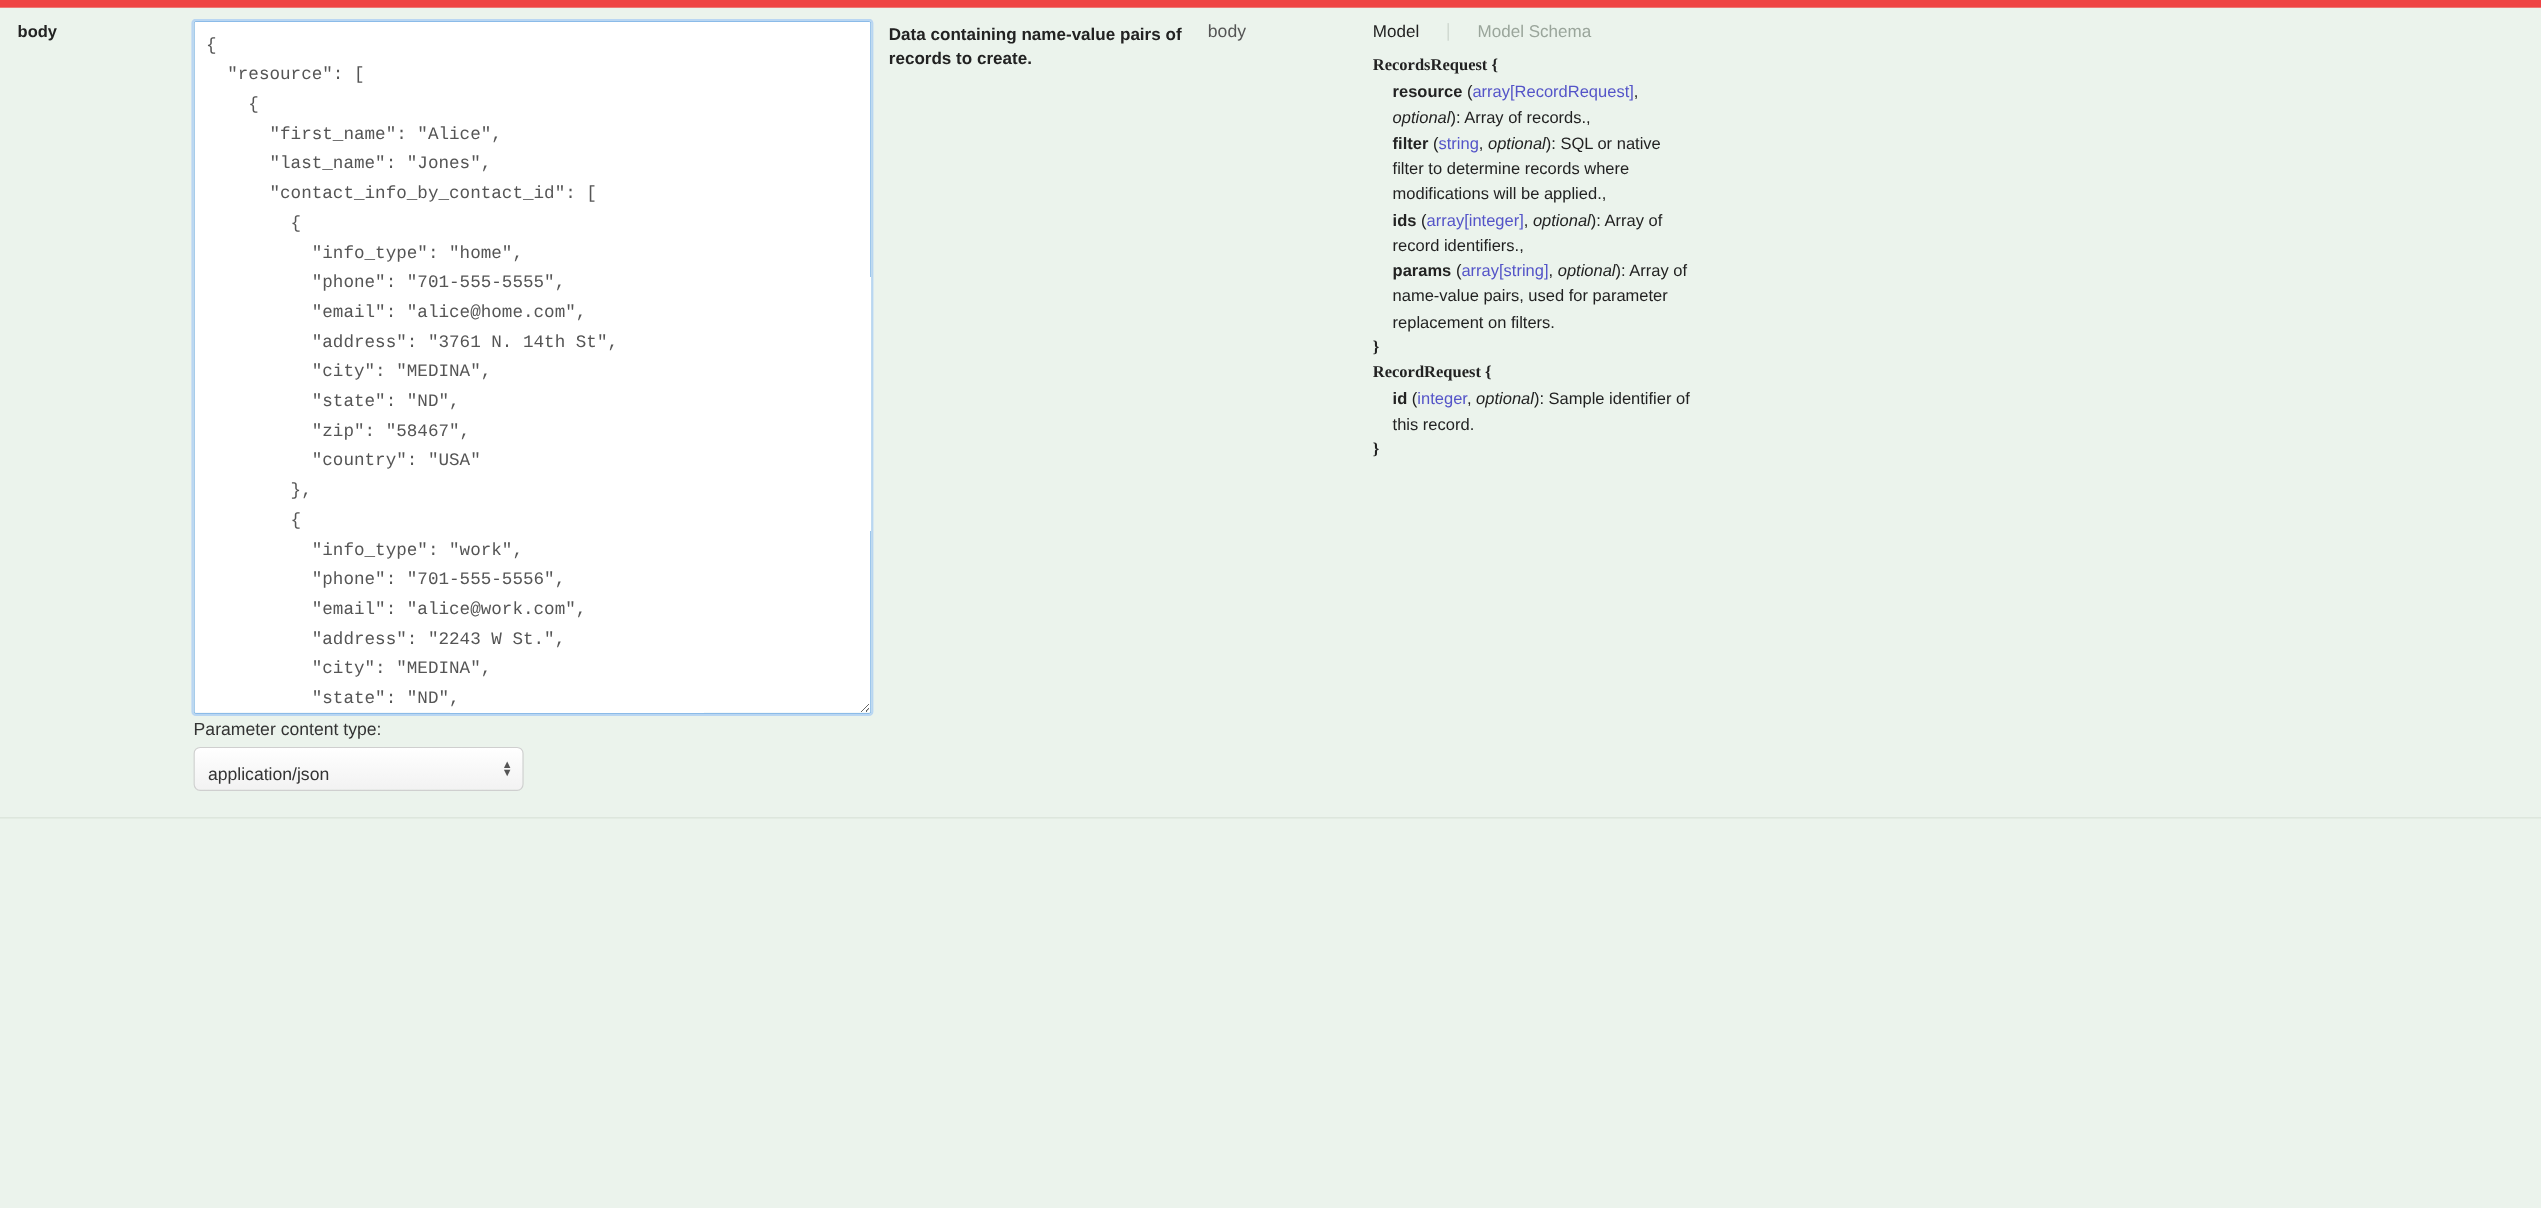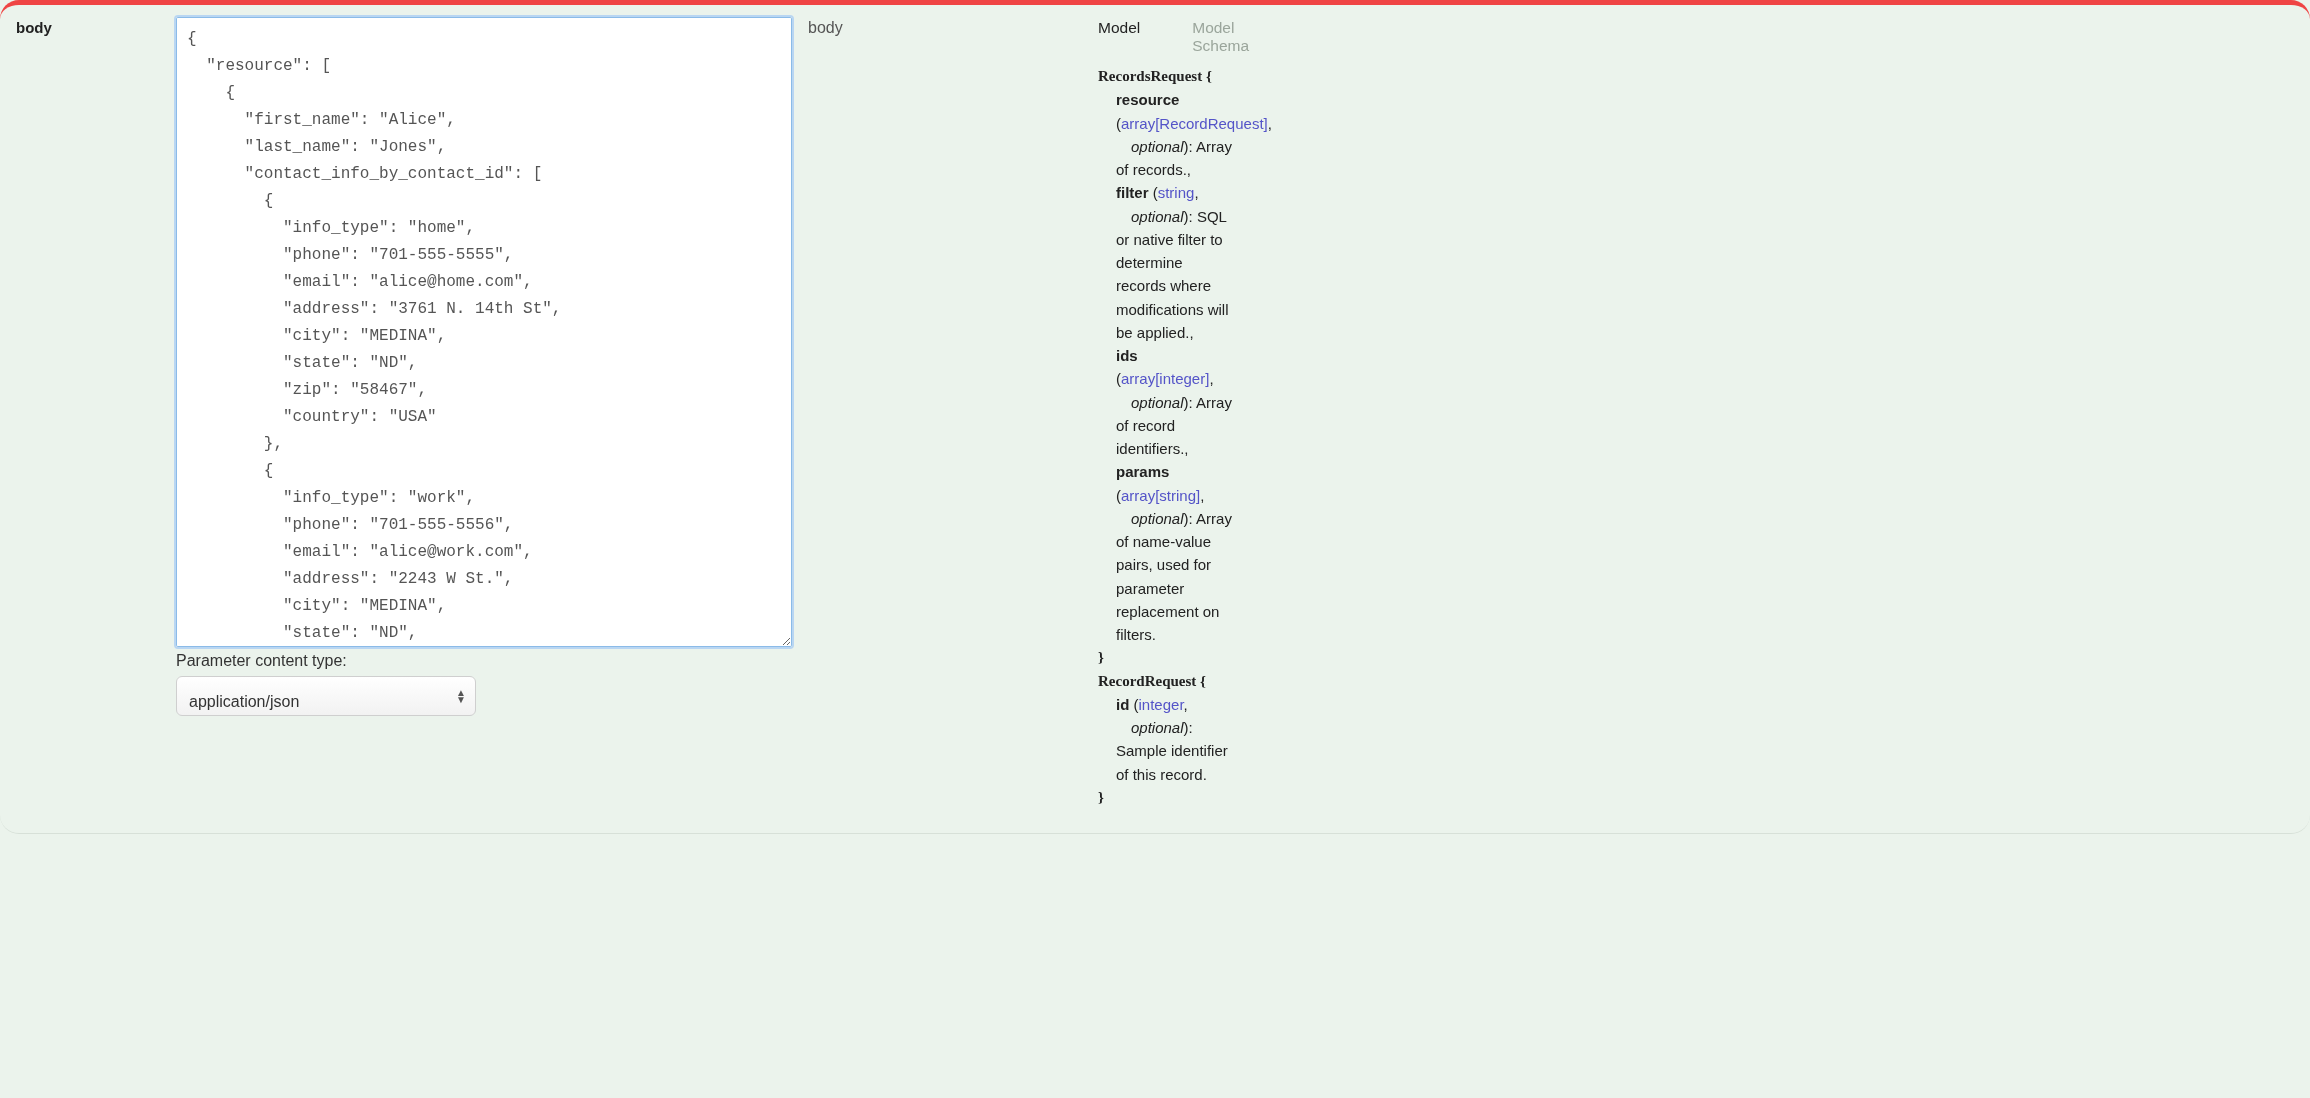--- a/index.html
+++ b/index.html
@@ -8,23 +8,22 @@
     font-family: "Helvetica Neue", Helvetica, Arial, sans-serif;
     background: #ebf3ec;
     color: #333;
     font-size: 15px;
   }
   .page {
     display: grid;
     grid-template-columns: 160px 632px 290px 150px 310px;
     column-gap: 0;
     padding: 12px 8px 24px 8px;
-    border-top: 5px solid #ef4444;
+    border-top: 7px solid #ef4444;
     border-bottom: 1px solid #d7e0d8;
-    border-radius: 19px;
   }
   .col { padding: 0 8px; }
   .param-name {
     font-weight: 700;
     color: #222;
     font-size: 15px;
     padding-top: 2px;
   }
   .body-textarea {
     width: 100%;
@@ -110,21 +109,21 @@
   }
   .model-content {
     font-size: 15px;
     line-height: 1.55;
     color: #222;
   }
   .model-content .title { font-weight: 700; font-family: Liberation Serif, serif; }
   .fields { padding-left: 18px; }
   .model-content .fname { font-weight: 700; }
   .model-content .type { color: #5454c8; }
-  .model-content .opt { font-style: italic; margin-left: 15px; }
+  .model-content .opt { font-style: italic; }
 </style>
 </head>
 <body>
 
 <div class="page">
 
   <div class="col">
     <div class="param-name">body</div>
   </div>
 
@@ -158,20 +157,23 @@
       <select class="content-type-select">
         <option>application/json</option>
       </select>
       <span class="select-caret">
         <span>▲</span>
           <span>▼</span>
       </span>
     </div>
   </div>
 
+  <div class="col">
+    <div class="description">Data containing name-value pairs of records to create.</div>
+  </div>
 
   <div class="col">
     <div class="param-type">body</div>
   </div>
 
   <div class="col">
     <div class="tabs">
       <span class="tab active">Model</span>
       <span class="tab-sep"></span>
       <span class="tab inactive">Model Schema</span>

